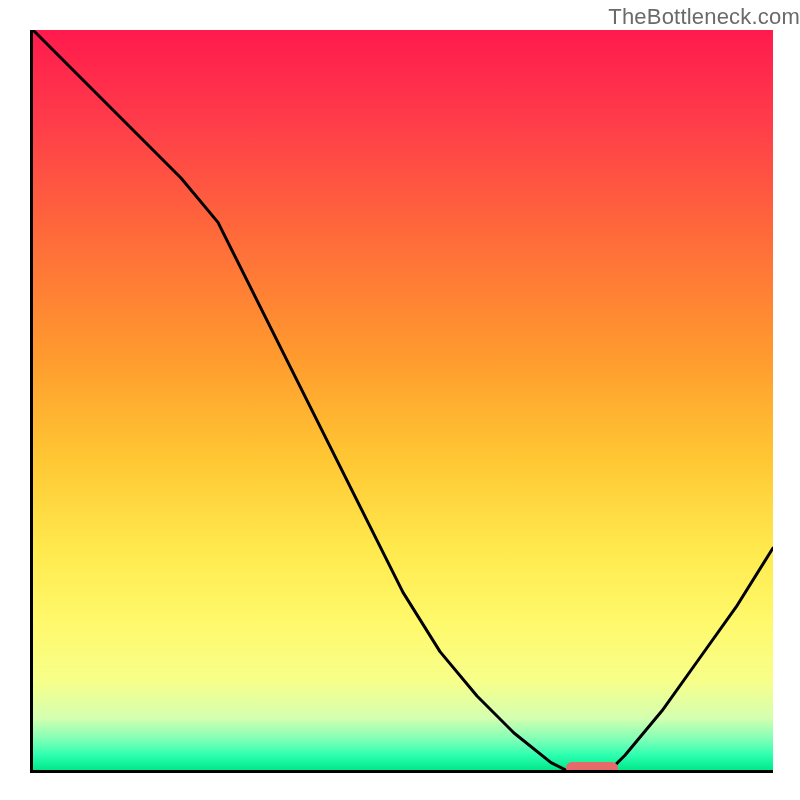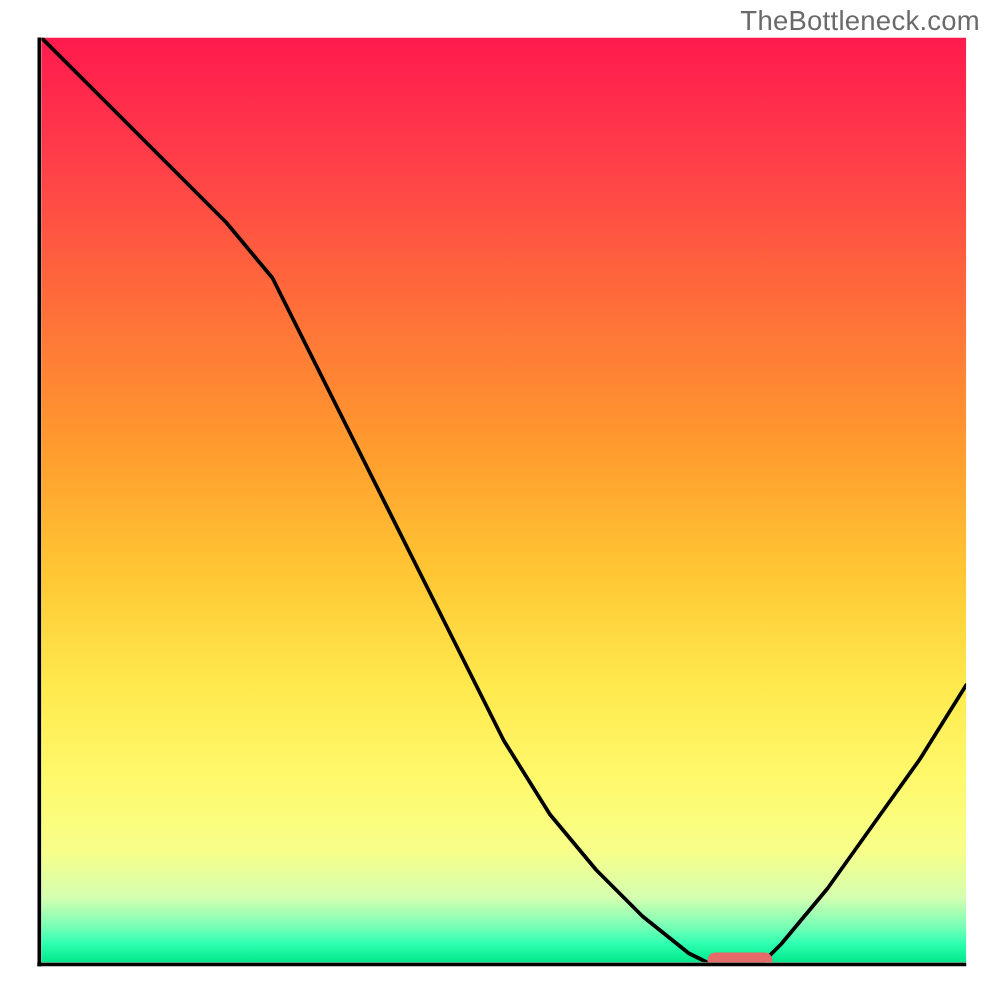--- a/index.html
+++ b/index.html
@@ -7,21 +7,21 @@
     padding: 0;
     width: 800px;
     height: 800px;
     position: relative;
     font-family: Arial, sans-serif;
     background: #fff;
   }
   .watermark {
     position: absolute;
     top: 4px;
-    right: 16px;
+    right: 0;
     font-size: 22px;
     color: #6a6a6a;
     font-weight: 500;
     letter-spacing: 0.2px;
     z-index: 10;
     text-align: center;
   }
   .plot-area {
     position: absolute;
     left: 30px;

